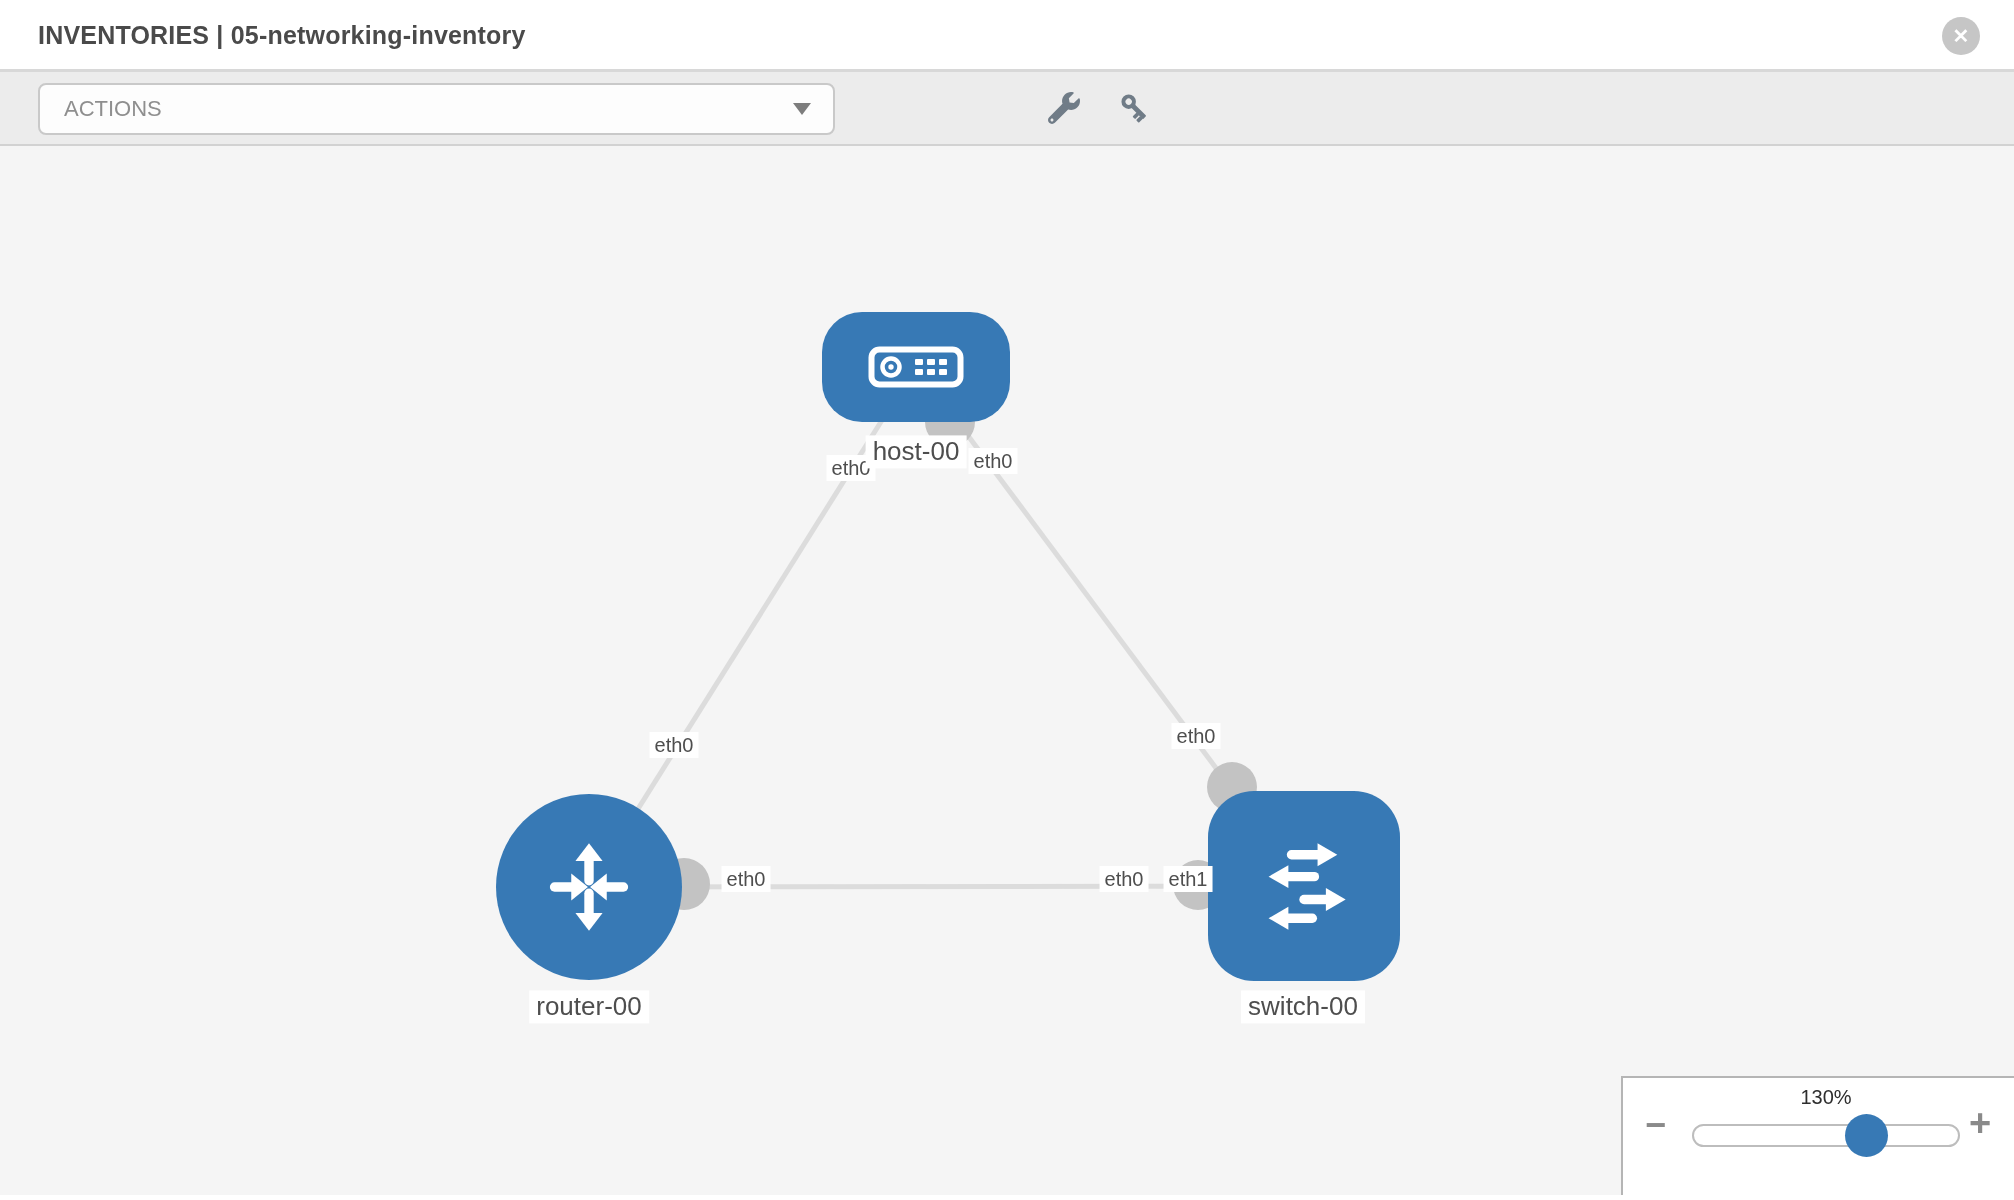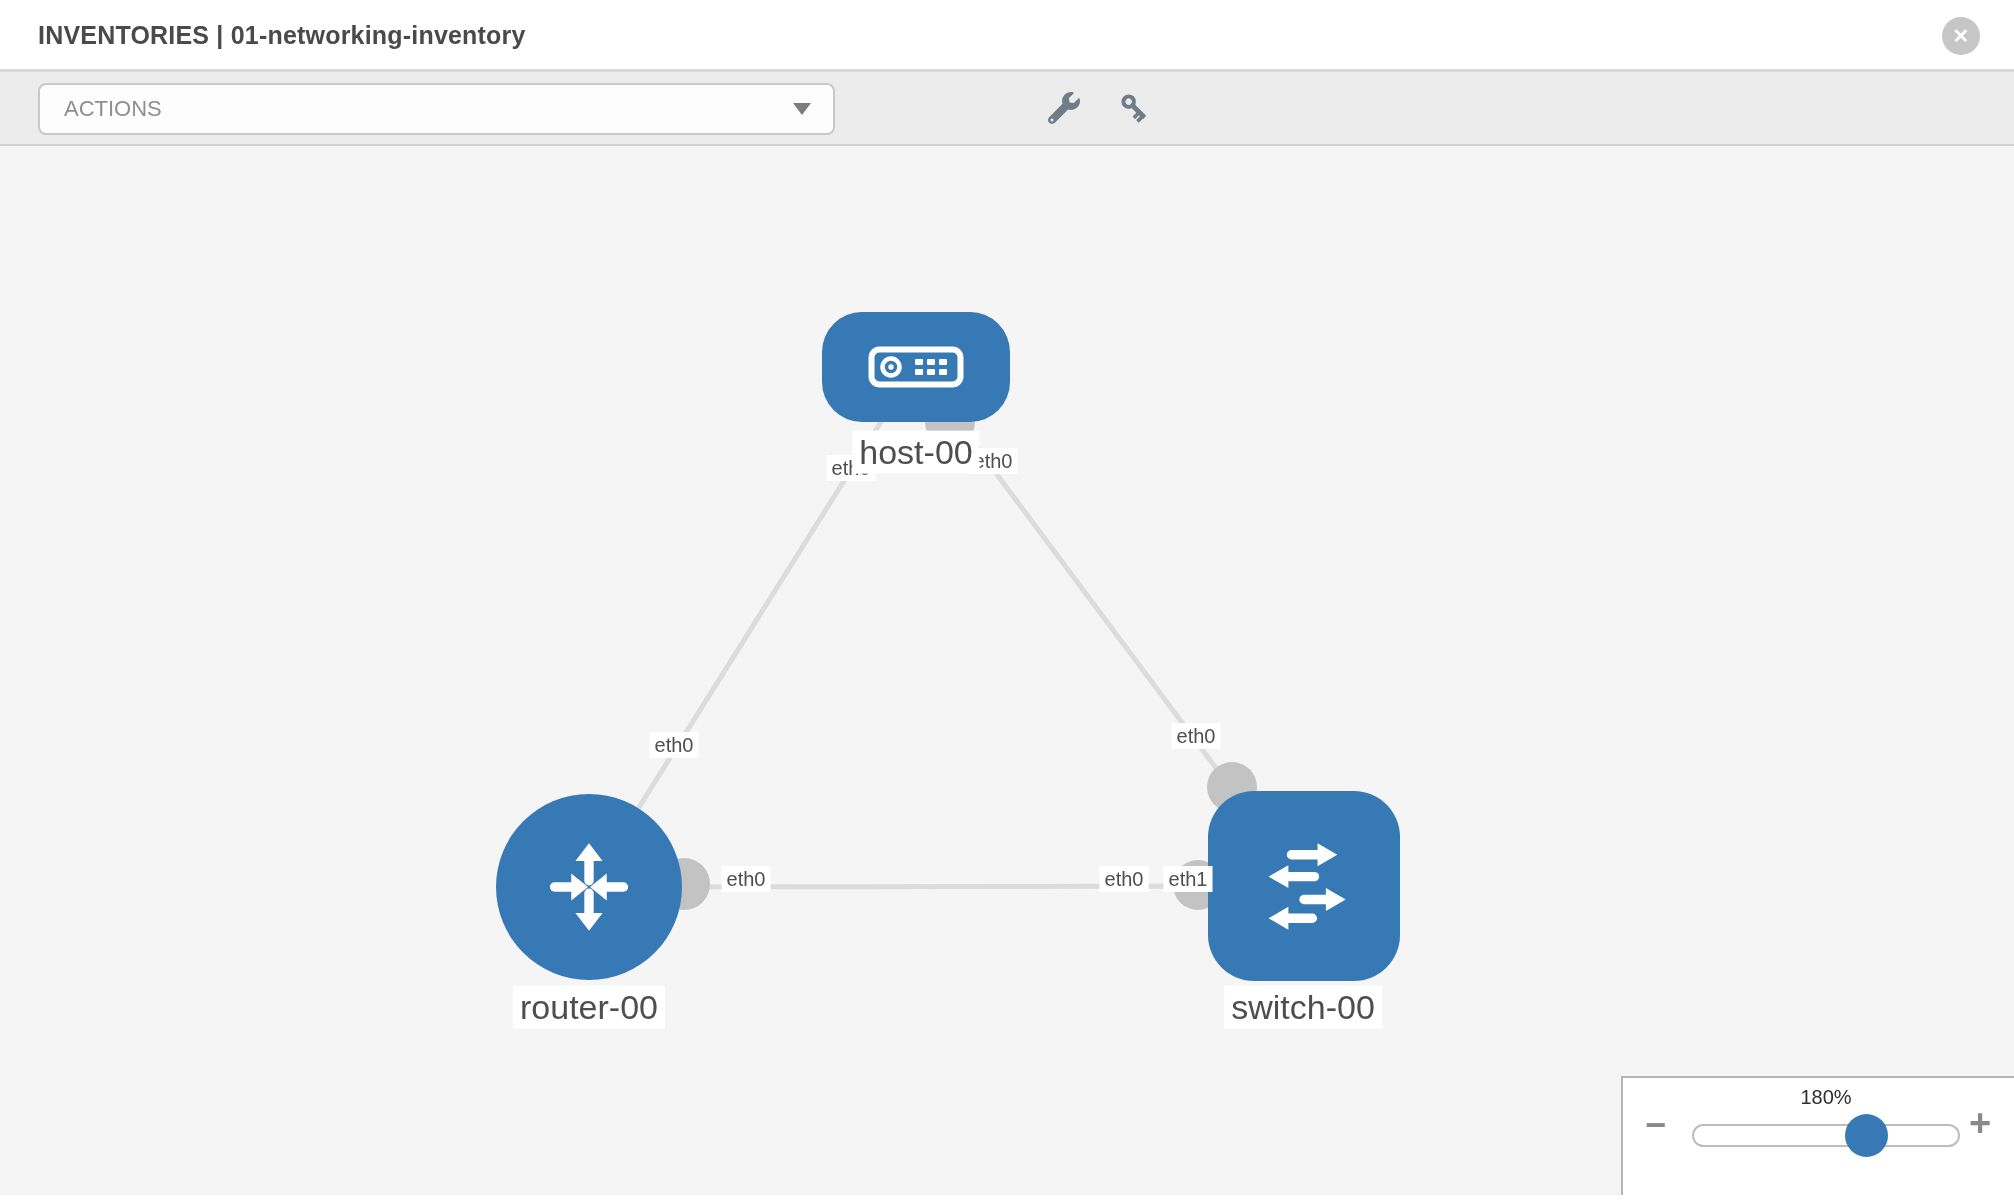--- a/index.html
+++ b/index.html
@@ -33,39 +33,39 @@
   
   .canvas{position:relative;height:1049px;background:var(--canvas-bg);overflow:hidden;}
   svg.links-layer{position:absolute;left:0;top:0;pointer-events:none;}
   .node{position:absolute;background:var(--node-blue);display:flex;align-items:center;
     justify-content:center;cursor:pointer;z-index:3;}
   #node-host{left:822px;top:166px;width:188px;height:110px;border-radius:40px;}
   #node-router{left:496px;top:648px;width:186px;height:186px;border-radius:50%;}
   #node-switch{left:1208px;top:645px;width:192px;height:190px;border-radius:46px;}
   .chip{position:absolute;transform:translate(-50%,-50%);background:#fff;color:#4e4e4e;
     font-size:20px;line-height:1.2;padding:1px 5px;white-space:nowrap;z-index:4;}
-  .node-label{font-size:34px;padding:1px 7px;z-index:5;}
+  .node-label{font-size:26px;padding:1px 7px;z-index:5;}
   .chip.front{z-index:5;margin-left:32px;}
   
   .zoom-panel{position:absolute;left:1621px;top:930px;width:400px;height:160px;background:#fff;
     border:2px solid #b5b5b5;z-index:6;}
   .zoom-value{position:absolute;left:69px;top:8px;width:268px;text-align:center;
     font-size:20px;color:#2e2e2e;}
   .zoom-minus{position:absolute;left:22px;top:26px;font-size:36px;font-weight:bold;color:#8a8a8a;cursor:pointer;}
   .zoom-plus{position:absolute;left:346px;top:24px;font-size:38px;font-weight:bold;color:#8a8a8a;cursor:pointer;}
   .zoom-track{position:absolute;left:69px;top:46px;width:268px;height:23px;background:#fff;
     border:2px solid #bdbdbd;border-radius:12px;cursor:pointer;}
   .zoom-knob{position:absolute;left:151px;top:-12px;width:43px;height:43px;border-radius:50%;
     background:var(--node-blue);cursor:grab;}
 </style>
 </head>
 <body>
 
 <div class="header">
-  <div class="title">INVENTORIES | 01-networking-inventory</div>
+  <div class="title">INVENTORIES | 05-networking-inventory</div>
   <div class="close-btn">
     <span>✕</span>
   </div>
 </div>
 
 <div class="toolbar">
   <div class="select" id="actions-select">
     <span>ACTIONS</span>
     <span class="caret"></span>
   </div>
@@ -150,21 +150,21 @@
 
   <div class="chip" style="left:851px;top:322px;">eth0</div>
   <div class="chip" style="left:993px;top:315px;">eth0</div>
   <div class="chip" style="left:674px;top:599px;">eth0</div>
   <div class="chip" style="left:1196px;top:590px;">eth0</div>
   <div class="chip" style="left:746px;top:733px;">eth0</div>
   <div class="chip" style="left:1124px;top:733px;">eth0</div>
   <div class="chip front" style="left:1156px;top:733px;">eth1</div>
 
   <div class="zoom-panel">
-    <div class="zoom-value">180%</div>
+    <div class="zoom-value">130%</div>
     <div class="zoom-minus">−</div>
     <div class="zoom-track">
       <div class="zoom-knob"></div>
     </div>
     <div class="zoom-plus">+</div>
   </div>
 
 </div>
 
 </body></html>

